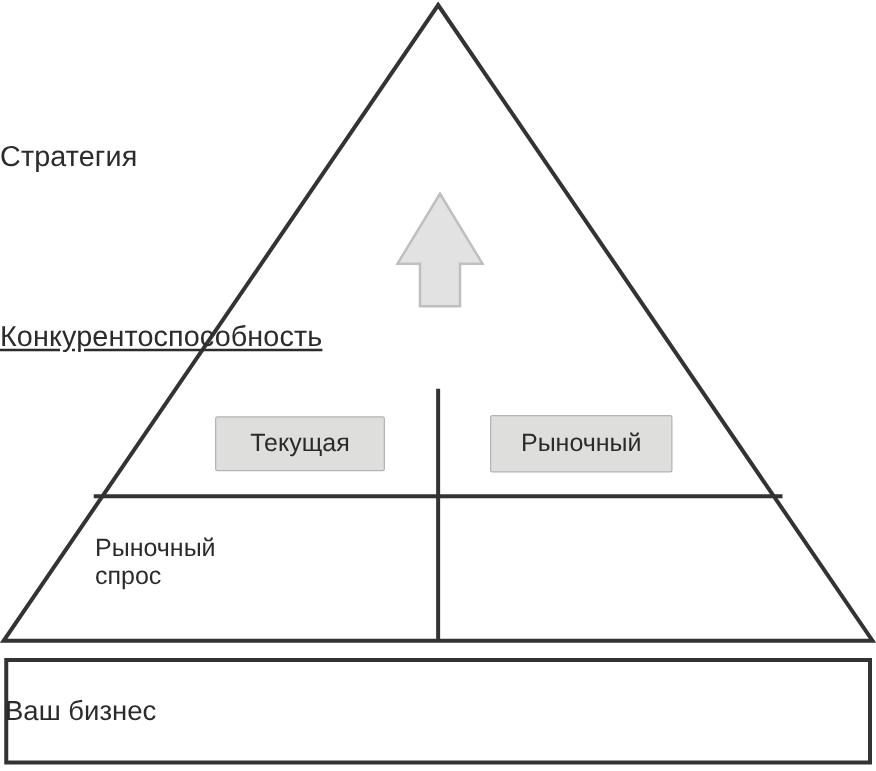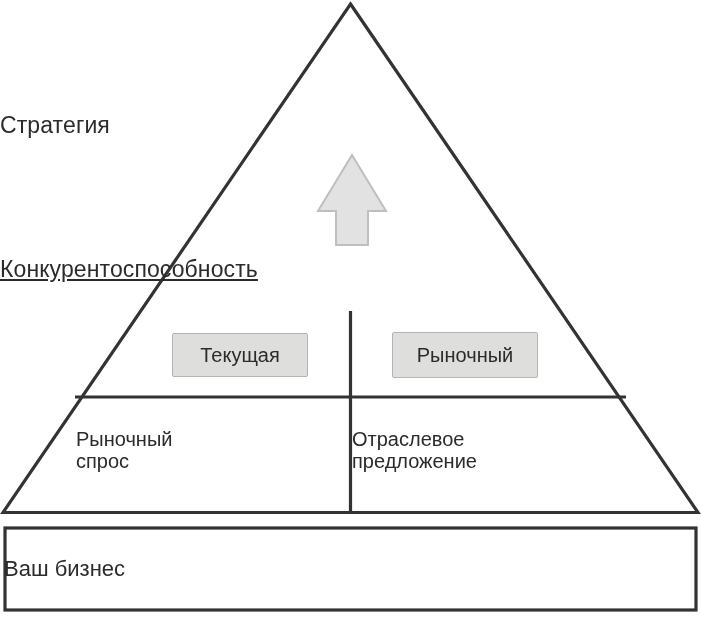--- a/index.html
+++ b/index.html
@@ -124,20 +124,16 @@
 
   <div class="chip" id="chip-target">
     <span>Рыночный</span>
   </div>
 
   <div class="label" id="label-market-demand">
     <div>Рыночный</div>
     <div>спрос</div>
   </div>
 
-  <div class="label" id="label-industry-supply">
-    <div>Отраслевое</div>
-    <div>предложение</div>
-  </div>
 
   <div class="label" id="label-your-business">Ваш бизнес</div>
 
 </div>
 
 </body></html>

